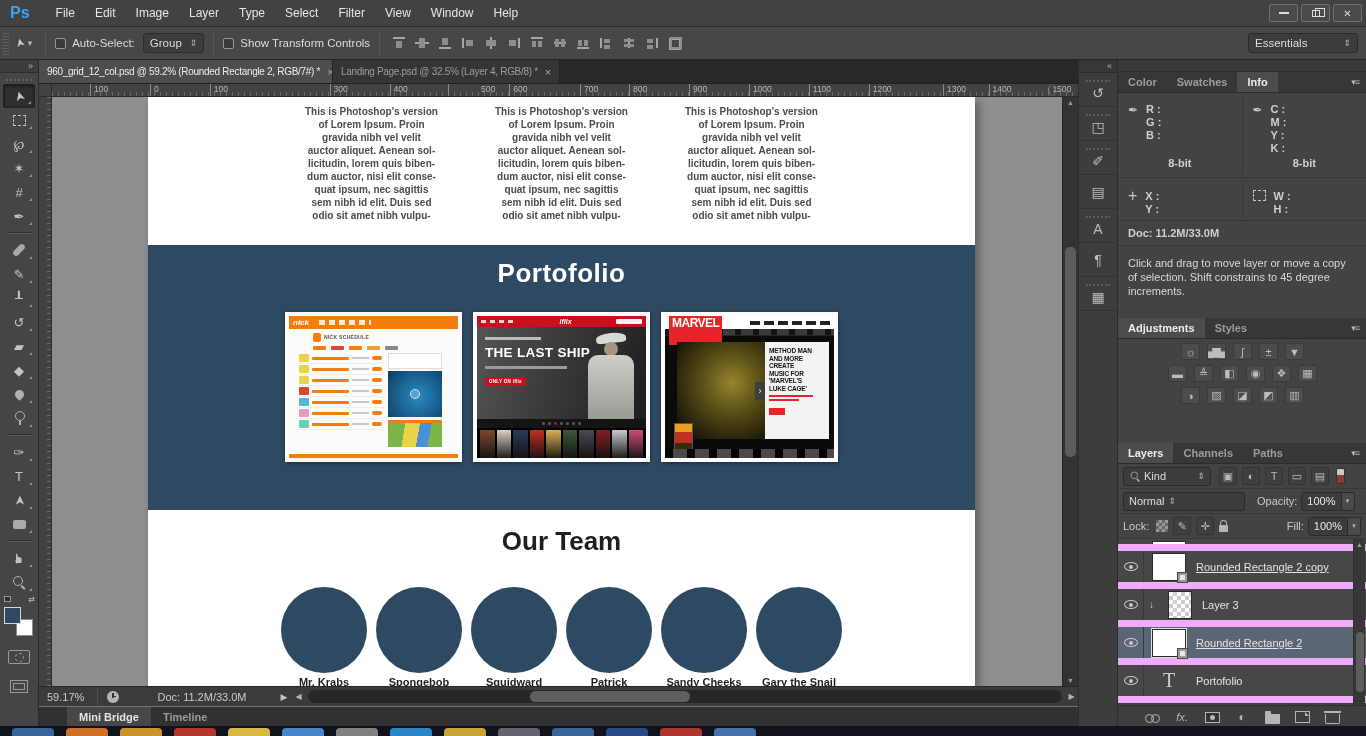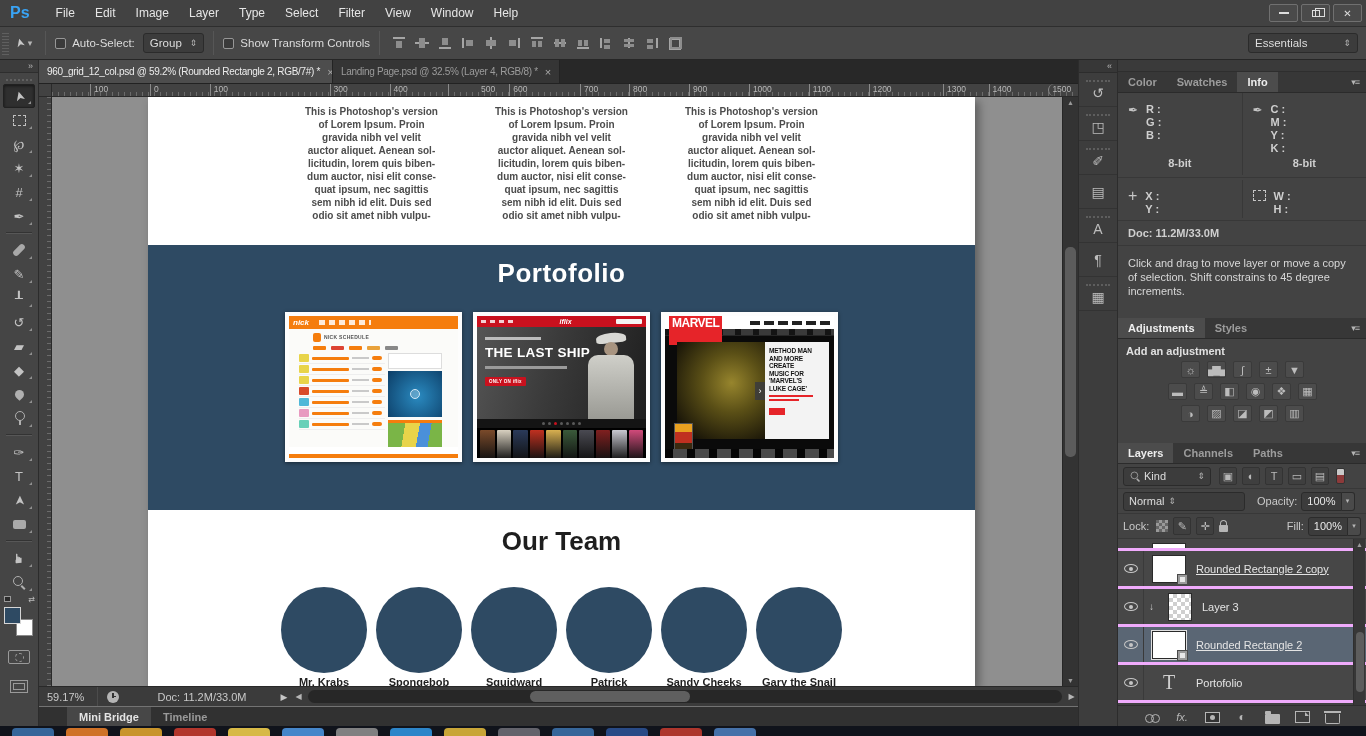--- a/index.html
+++ b/index.html
@@ -225,21 +225,21 @@
   .kind-dd{width:88px}
   .blend-dd{width:122px;}
   .mag-sm{transform:scale(.75);margin-right:-2px}
   .ddlabel{flex:1}
   .fic{width:18px;height:18px;display:flex;align-items:center;justify-content:center;color:#b9b9b9;font-size:11px;background:#3f3f3f;border:1px solid #333;border-radius:2px}
   .ico-toggle{width:9px;height:16px;background:linear-gradient(180deg,#c9c9c9 0 45%,#8d3a3a 45%);border-radius:2px;border:1px solid #333;margin-left:2px}
   .plabel{color:#c9c9c9;font-size:11px}
   .valbox{background:#3c3c3c;border:1px solid #2b2b2b;border-radius:3px 0 0 3px;height:19px;padding:0 5px;font-size:11px;color:#e8e8e8;display:flex;align-items:center}
   .valbtn{width:13px;height:19px;background:#4a4a4a;border:1px solid #2b2b2b;border-left:0;border-radius:0 3px 3px 0;color:#b5b5b5;font-size:7px;display:flex;align-items:center;justify-content:center;margin-left:-4px}
   .layers-list{height:166px;overflow:hidden;position:relative;background:#414141}
-  .lrow{height:38px;display:flex;align-items:center;border-bottom:3px solid #f0abfc;background:#474747;padding-right:13px}
+  .lrow{height:38px;display:flex;align-items:center;border-bottom:7px solid #f0abfc;background:#474747;padding-right:13px}
   .lrow.sel{background:#5a6674}
   .lrow.partial{height:12px;overflow:hidden}
   .psliver{width:34px;height:8px;background:#fff;border:1px solid #2a2a2a;border-bottom:none;margin-left:34px;margin-top:6px}
   .eyebox{width:26px;align-self:stretch;border-right:1px solid #3a3a3a;display:flex;align-items:center;justify-content:center;flex:0 0 auto}
   .eye{width:14px;height:9px;border:1px solid #c5c5c5;border-radius:50%;position:relative;display:inline-block}
   .eye::before{content:"";position:absolute;left:4px;top:1.5px;width:4px;height:4px;border-radius:50%;background:#c5c5c5}
   .lthumb{width:34px;height:28px;background:#fff;border:1px solid #2a2a2a;margin-left:8px;position:relative;flex:0 0 auto}
   .lrow.sel .lthumb{outline:1px solid #e0e0e0}
   .vbadge{position:absolute;right:-3px;bottom:-3px;width:11px;height:11px;background:#e8e8e8;border:1px solid #4a4a4a;box-shadow:inset 0 0 0 2px #9a9a9a}
   .checker{width:24px;height:28px;border:1px solid #2a2a2a;background-color:#fff;background-image:linear-gradient(45deg,#cfcfcf 25%,transparent 25%,transparent 75%,#cfcfcf 75%),linear-gradient(45deg,#cfcfcf 25%,transparent 25%,transparent 75%,#cfcfcf 75%);background-size:8px 8px;background-position:0 0,4px 4px;margin-left:12px;flex:0 0 auto}
@@ -772,21 +772,20 @@
       <div class="idiv"></div>
       <div class="itip">Click and drag to move layer or move a copy of selection. Shift constrains to 45 degree increments.</div>
     </div>
 
     <div class="ptabs">
       <span class="ptab active">Adjustments</span>
       <span class="ptab">Styles</span>
       <span class="pmenu">▾≡</span>
     </div>
     <div class="adj-body">
-      <div class="adjhead">Add an adjustment</div>
       <div>
           <div class="adjrow">
             <span class="adjicon">☼</span>
             <span class="adjicon">▄▆▄</span>
             <span class="adjicon">∫</span>
             <span class="adjicon">±</span>
             <span class="adjicon">▼</span>
           </div>
           <div class="adjrow">
             <span class="adjicon">▬</span>

